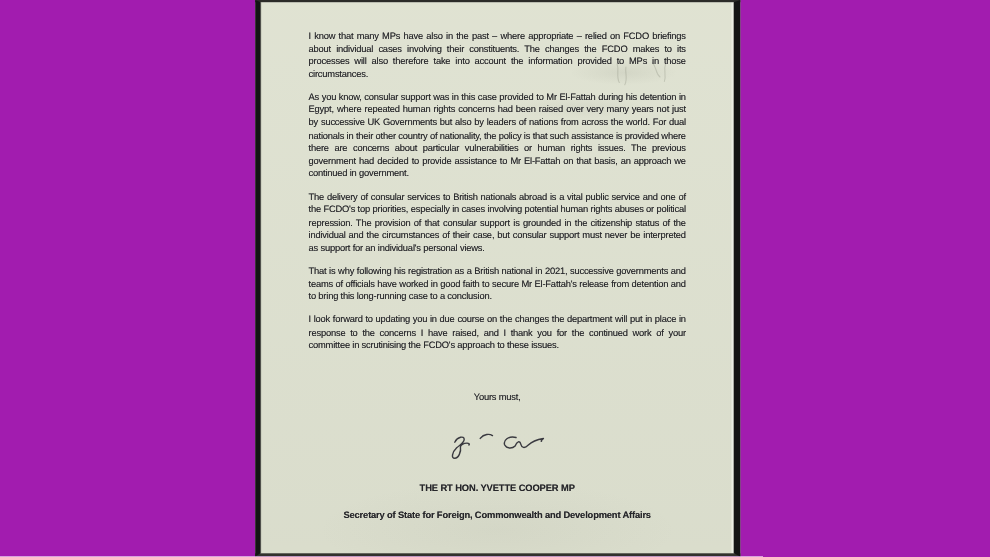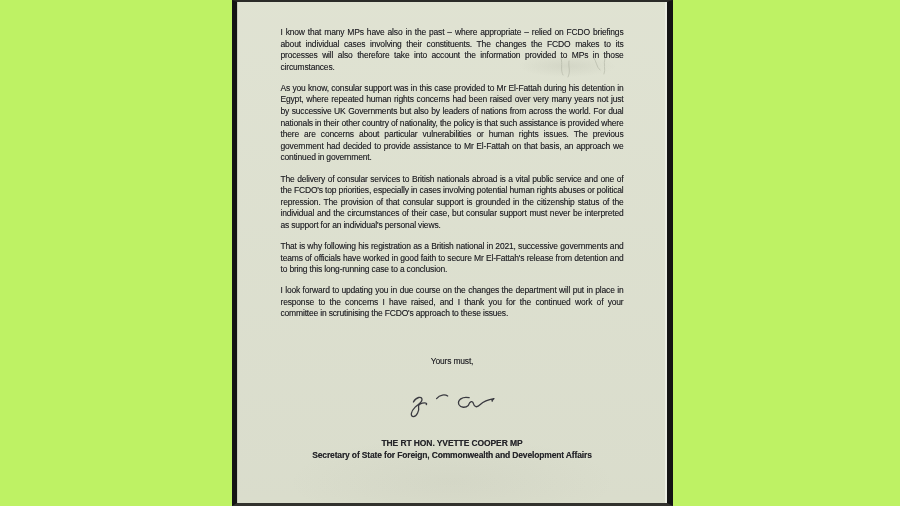--- a/index.html
+++ b/index.html
@@ -5,21 +5,21 @@
   html, body {
     margin: 0;
     padding: 0;
     background: #ffffff;
     font-family: "Liberation Sans", "DejaVu Sans", sans-serif;
   }
   .stage {
     position: relative;
     width: 900px;
     height: 506px;
-    background: #bef264;
+    background: #a21caf;
     overflow: hidden;
   }
   
   .scan-page {
     position: absolute;
     left: 232px;
     top: 0;
     width: 430px;
     height: 501px;
     background-color: #dee1d0;
@@ -71,21 +71,21 @@
   }
   .signatory-name {
     text-align: center;
     font-weight: bold;
     margin-top: 12px;
     letter-spacing: -0.1px;
   }
   .signatory-title {
     text-align: center;
     font-weight: bold;
-    margin-top: 1px;
+    margin-top: 14px;
     letter-spacing: -0.15px;
   }
   
   .crease {
     position: absolute;
     opacity: 0.28;
   }
   .crease path {
     fill: none;
     stroke: #7d8172;

